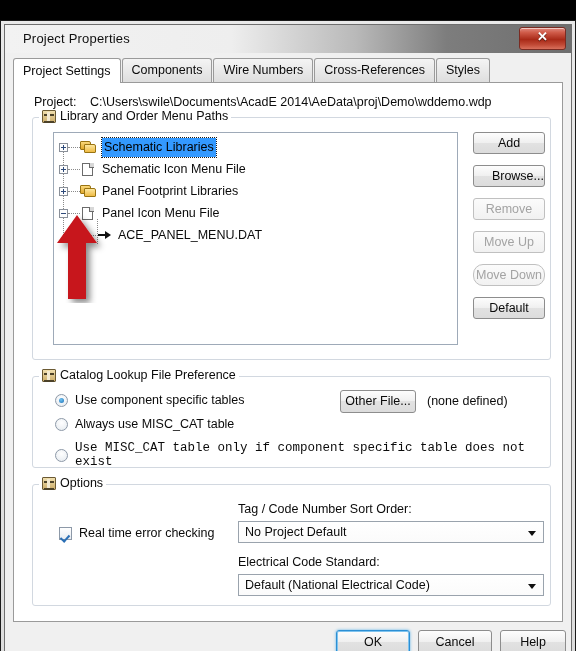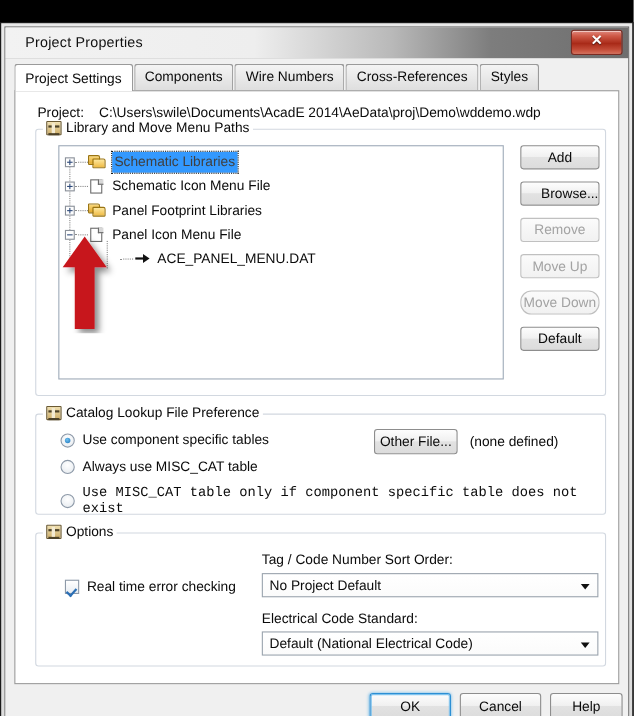--- a/index.html
+++ b/index.html
@@ -149,21 +149,21 @@
   
   .ic.arrow::before{
     content:"";position:absolute;left:2px;top:6px;width:8px;height:2px;background:#111;
   }
   .ic.arrow::after{
     content:"";position:absolute;left:9px;top:3px;
     border-left:6px solid #111;border-top:4px solid transparent;border-bottom:4px solid transparent;
   }
   .tlabel{font-size:12.5px;color:#0b0b0b;}
   .tlabel.sel{
-    background:#3399ff;color:#404040;outline:1px dotted #1b1b1b;
+    background:#3399ff;color:#000000;outline:1px dotted #1b1b1b;
     padding:0 2px;
   }
   .vline{
     position:absolute;width:0;border-left:1px dotted #8a8a8a;
   }
   
   .btn{
     position:absolute;box-sizing:border-box;
     border:1px solid #8d8d8d;border-radius:3px;
     background:linear-gradient(to bottom,#fdfdfd 0%,#f0f0f0 48%,#e2e2e2 50%,#dcdcdc 100%);
@@ -244,21 +244,21 @@
 
       <div class="tabpage">
 
         <div class="proj-row">
           <span class="proj-label">Project:</span><span>C:\Users\swile\Documents\AcadE 2014\AeData\proj\Demo\wddemo.wdp</span>
         </div>
 
         <div class="group" style="left:18px;top:34px;width:519px;height:243px;">
           <div class="group-cap">
             <span class="gicon"></span>
-            <span>Library and Move Menu Paths</span>
+            <span>Library and Order Menu Paths</span>
           </div>
 
           <div class="treebox">
             <div class="vline" style="left:9px;top:14px;height:94px;"></div>
             <div class="vline" style="left:43px;top:86px;height:25px;"></div>
 
             <div class="tnode" style="top:5px;left:5px;">
               <span class="expander plus"></span>
               <span class="dots"></span>
               <span class="ic folders"></span>
@@ -279,21 +279,21 @@
               <span class="tlabel">Panel Footprint Libraries</span>
             </div>
 
             <div class="tnode" style="top:71px;left:5px;">
               <span class="expander"></span>
               <span class="dots"></span>
               <span class="ic page"></span>
               <span class="tlabel">Panel Icon Menu File</span>
             </div>
 
-            <div class="tnode" style="top:93px;left:55px;">
+            <div class="tnode" style="top:93px;left:30px;">
               <span class="dots"></span>
               <span class="ic arrow"></span>
               <span class="tlabel">ACE_PANEL_MENU.DAT</span>
             </div>
           </div>
 
           <div class="btn" style="left:440px;top:14px;width:72px;height:22px;line-height:20px;">Add</div>
           <div class="btn" style="left:440px;top:47px;width:72px;height:22px;line-height:20px;text-align:right;">Browse...</div>
           <div class="btn disabled" style="left:440px;top:80px;width:72px;height:22px;line-height:20px;">Remove</div>
           <div class="btn disabled" style="left:440px;top:113px;width:72px;height:22px;line-height:20px;">Move Up</div>

